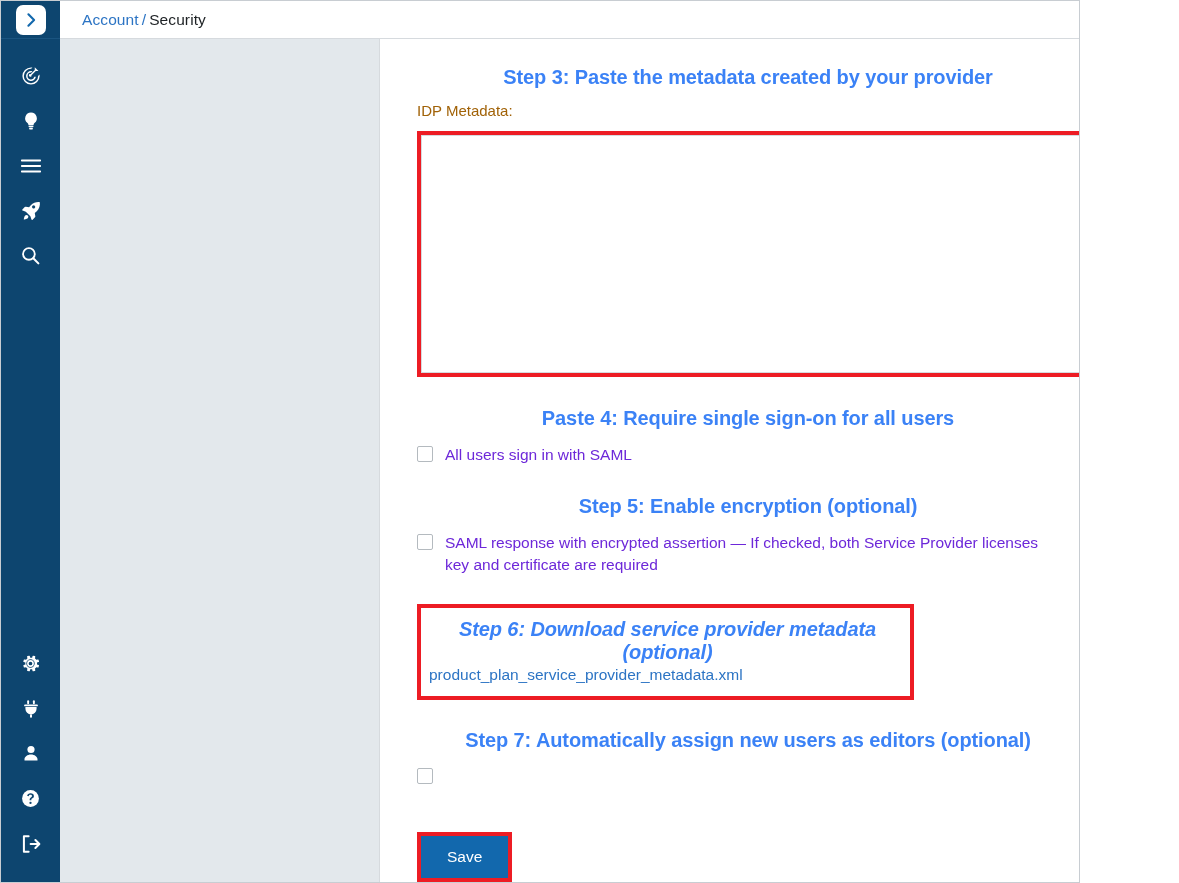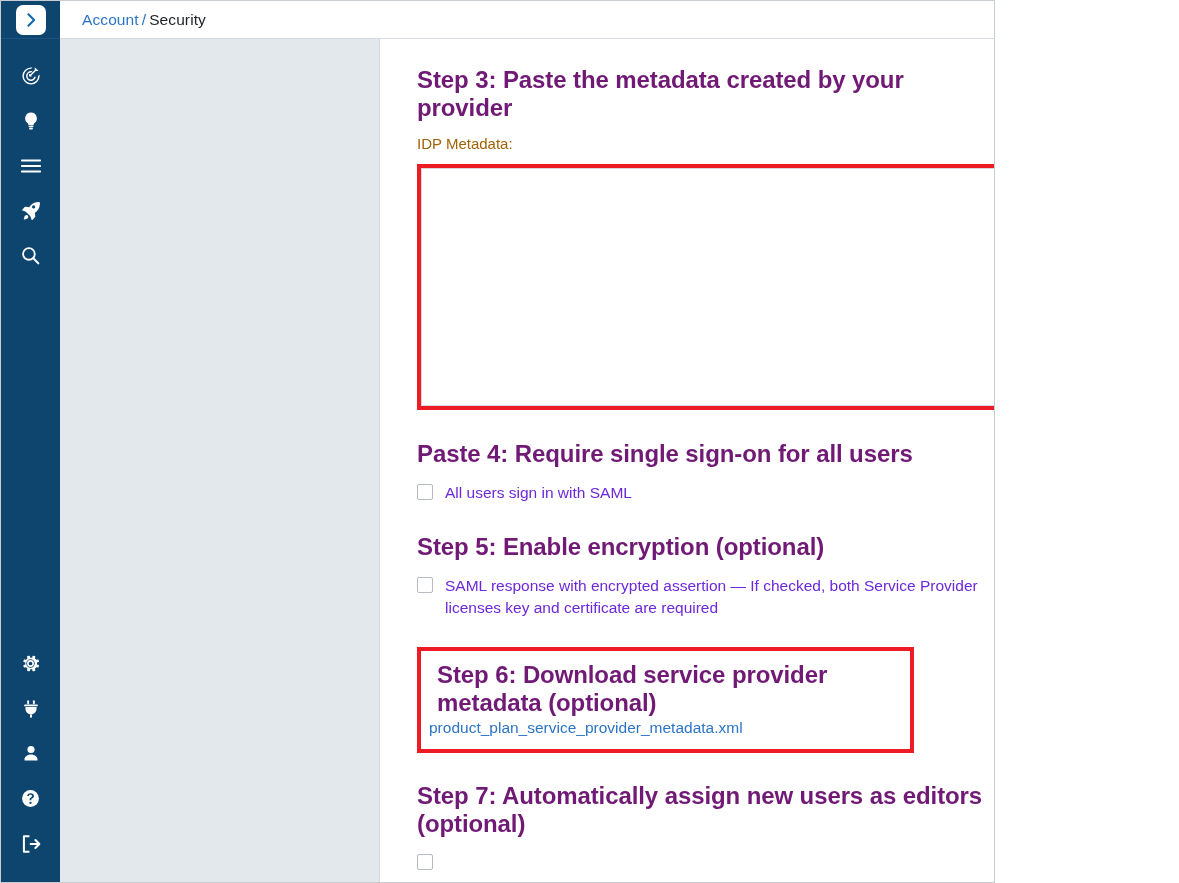--- a/index.html
+++ b/index.html
@@ -7,21 +7,21 @@
     margin: 0;
     padding: 0;
     background: #ffffff;
   }
   body {
     font-family: "Liberation Sans", sans-serif;
     -webkit-font-smoothing: antialiased;
   }
   #app {
     position: relative;
-    width: 995px;
+    width: 1080px;
     height: 883px;
     box-sizing: border-box;
     border: 1px solid #c8cdd2;
     background: #ffffff;
     overflow: hidden;
   }
 
   
   .sidebar {
     position: absolute;
@@ -130,25 +130,26 @@
     bottom: 0;
     background: #ffffff;
     overflow: hidden;
     padding: 0;
   }
   .inner {
     padding: 27px 0 0 36px;
   }
 
   h2.step-title {
-    font-size: 24px;
+    font-size: 20px;
     font-weight: bold;
-    color: #701a75;
+    color: #3b82f6;
     margin: 0;
     letter-spacing: -.1px;
+    text-align: center;
   }
   .sub-label {
     font-size: 15px;
     color: #a16207;
     margin: 13px 0 0 0;
   }
 
   
   .anno-box {
     border: 4px solid #ed1c24;
@@ -203,21 +204,21 @@
   }
 
   
   .step6-anno {
     margin-top: 28px;
     border: 4px solid #ed1c24;
     box-sizing: border-box;
     width: 497px;
     padding: 10px 12px 12px 8px;
   }
-  .step6-anno h2.step-title { margin-left: 8px; }
+  .step6-anno h2.step-title { margin-left: 8px; font-style: italic; }
   .file-link {
     display: inline-block;
     margin-top: 2px;
     font-size: 15.5px;
     color: #2c74c4;
     text-decoration: none;
     cursor: pointer;
   }
 
   

